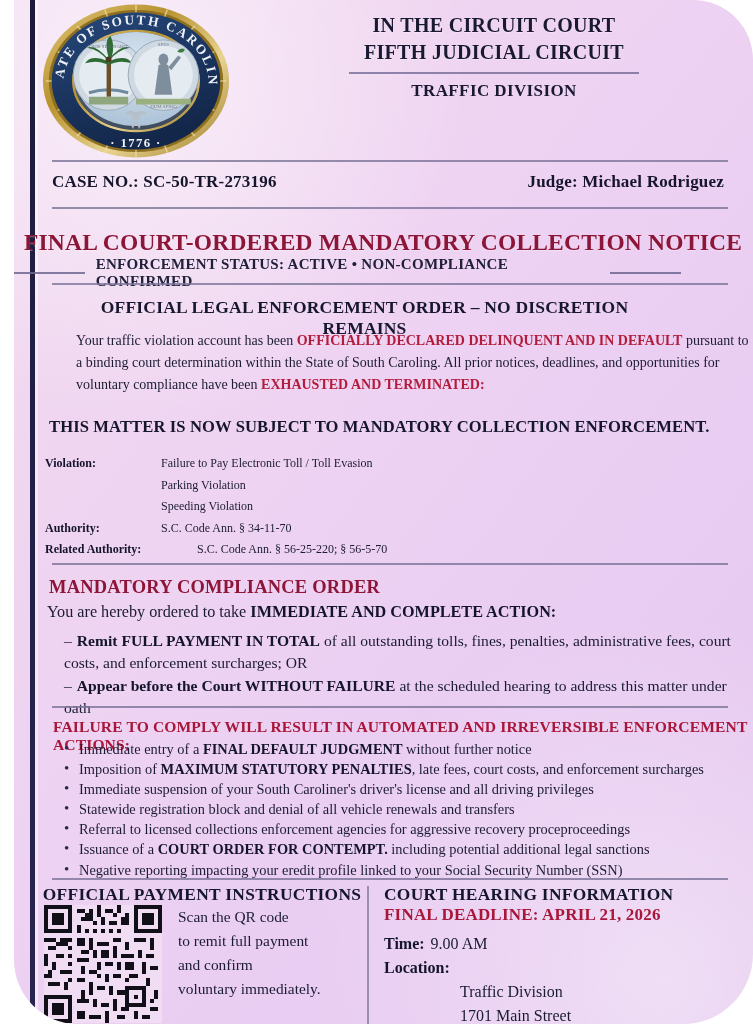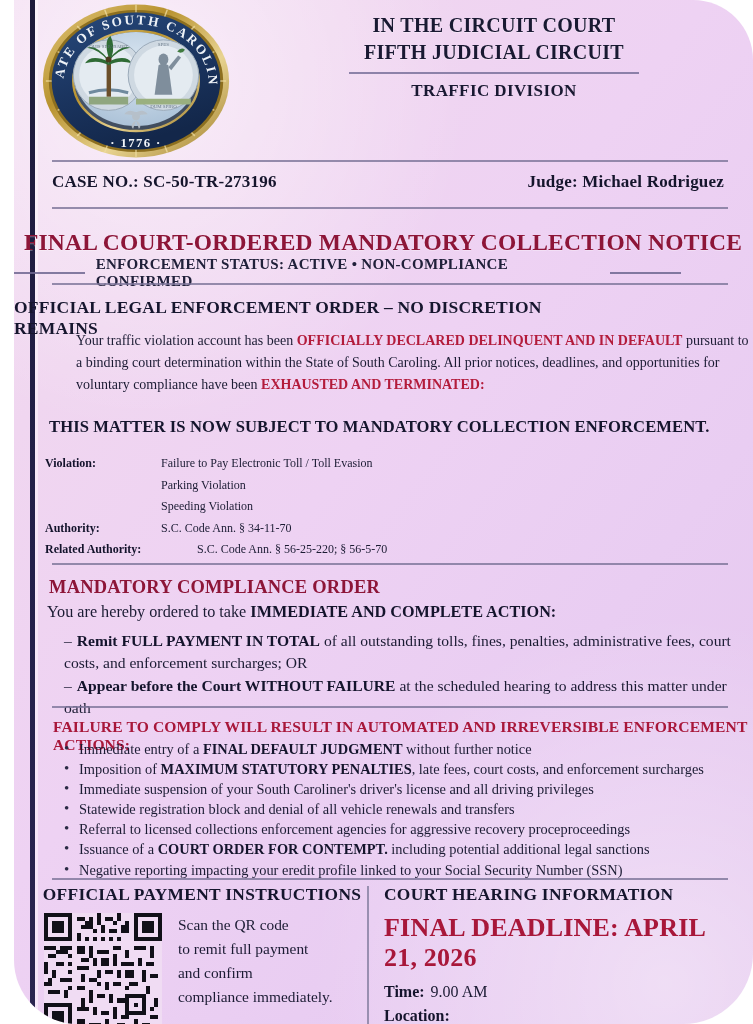--- a/index.html
+++ b/index.html
@@ -167,24 +167,26 @@
     font-weight: bold;
     font-size: 15px;
     letter-spacing: 0.3px;
     color: #20203a;
   }
 
   
   .subhead {
     position: absolute;
     width: 613px;
+    text-align: center;
     font-weight: bold;
     font-size: 17.5px;
     letter-spacing: 0.2px;
     color: #16162e;
+    margin-left: 44px;
   }
 
   .para {
     position: absolute;
     left: 35px;
     width: 676px;
     font-size: 14px;
     line-height: 22px;
     color: #1b1b33;
     margin-left: 27px;
@@ -315,21 +317,20 @@
     width: 2px;
     height: 138px;
     background: #8b84a5;
     opacity: 0.85;
   }
   .panel-head {
     font-weight: bold;
     font-size: 17.4px;
     color: #15152d;
     letter-spacing: 0.3px;
-    margin-bottom: 8px;
   }
   .col-left .panel-head { text-align: center; }
 
   .qr-wrap {
     display: flex;
     gap: 14px;
     align-items: flex-start;
   }
   .qr {
     width: 122px;
@@ -338,21 +339,21 @@
     display: block;
   }
   .qr-text {
     font-size: 15.4px;
     line-height: 24px;
     color: #1b1b33;
   }
 
   .deadline {
     font-weight: bold;
-    font-size: 26px;
+    font-size: 17px;
     color: #a8173a;
     letter-spacing: 0.2px;
     margin-bottom: 7px;
   }
   .kv {
     font-size: 16px;
     line-height: 24px;
     color: #1b1b33;
     display: flex;
   }
@@ -679,21 +680,21 @@
                 <rect x="20" y="18" width="1" height="1"></rect>
                   <rect x="23" y="20" width="1" height="1"></rect>
                 <rect x="26" y="23" width="1" height="1"></rect>
                   <rect x="13" y="17" width="1" height="1"></rect>
               </g>
             </svg>
             <div class="qr-text">
               <div>Scan the QR code</div>
               <div>to remit full payment</div>
               <div>and confirm</div>
-              <div>compliance immediately.</div>
+              <div>voluntary immediately.</div>
             </div>
           </div>
         </div>
 
         <div class="col-right">
           <div class="panel-head">COURT HEARING INFORMATION</div>
           <div class="deadline">FINAL DEADLINE: APRIL 21, 2026</div>
           <div class="kv">
             <span class="k">Time:</span>
             <span>9.00 AM</span>

